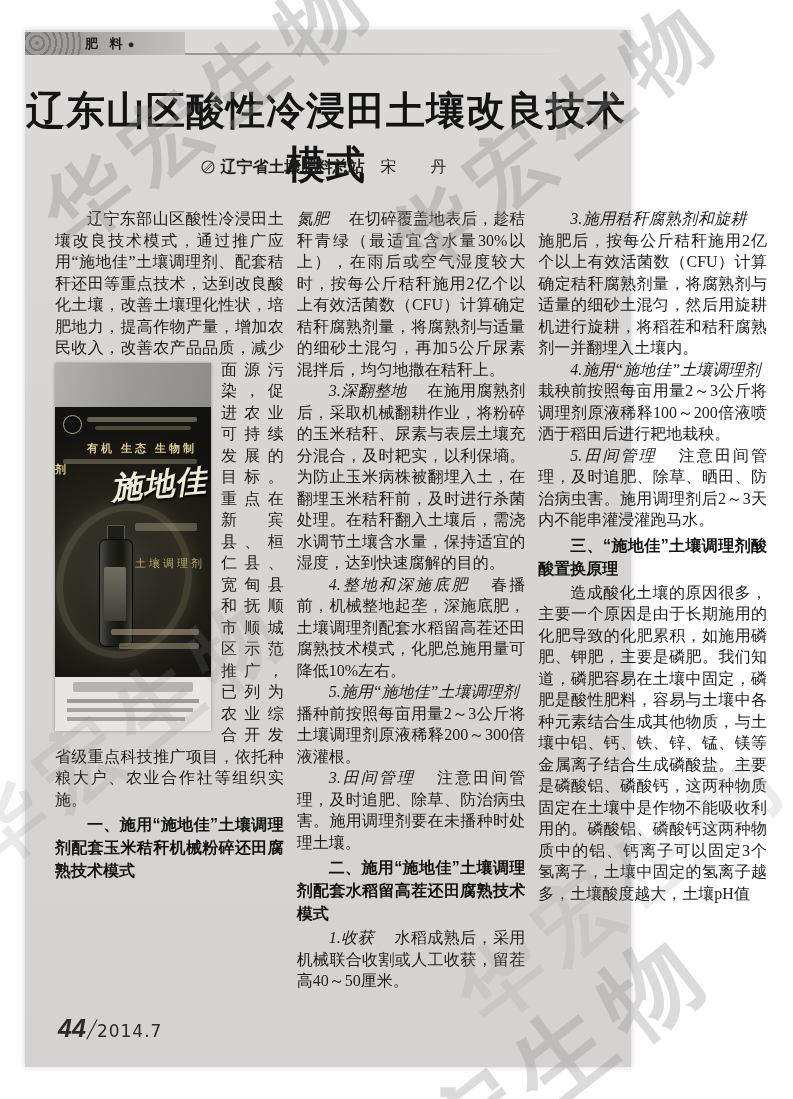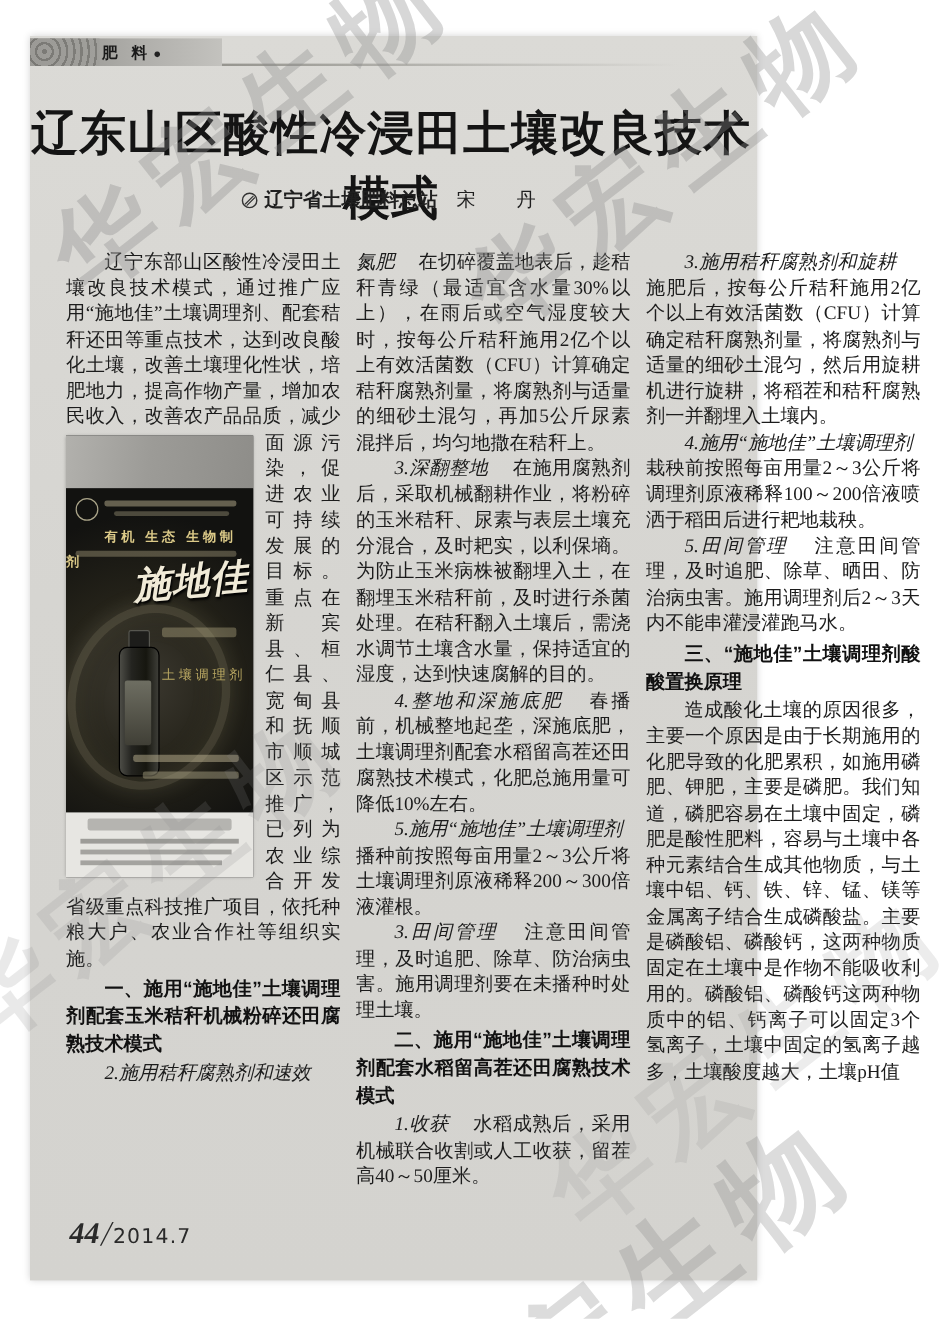--- a/index.html
+++ b/index.html
@@ -67,21 +67,21 @@
       background:linear-gradient(#6e6e62,#403f36);}
   .ad-n1{left:56px;top:222px;width:88px;height:6px;background:rgba(206,196,160,.45);border-radius:2px;}
   .ad-n2{left:64px;top:236px;width:80px;height:6px;background:rgba(206,196,160,.38);border-radius:2px;}
   .ad-bottom{left:0;right:0;top:314px;height:54px;background:#e7e6e2;}
   .ad-bh{left:18px;top:5px;width:120px;height:10px;background:#b5b4b0;border-radius:2px;}
   .ad-b1{left:12px;top:22px;width:132px;height:4px;background:#9d9c98;}
   .ad-b2{left:12px;top:31px;width:126px;height:4px;background:#a4a39f;}
   .ad-b3{left:12px;top:40px;width:118px;height:4px;background:#a4a39f;}
   
   .footer{position:absolute;left:33px;top:984px;color:#2a2a2a;white-space:nowrap;}
-  .pg{font-family:Liberation Serif, serif;font-style:italic;font-weight:700;font-size:25px;}
+  .pg{font-family:Liberation Sans, sans-serif;font-style:italic;font-weight:700;font-size:25px;}
   .slash{font-family:"DejaVu Sans",sans-serif;font-size:24px;font-weight:300;margin:0 1px 0 2px;
          display:inline-block;transform:skewX(-12deg);}
   .issue{font-family:"DejaVu Sans",sans-serif;font-size:17px;letter-spacing:1px;}
   
   .wm{position:absolute;font-family:"Liberation Sans",sans-serif;font-weight:700;font-size:84px;
       letter-spacing:14px;color:#8c8c8c;transform:rotate(-38deg);transform-origin:left center;
       white-space:nowrap;pointer-events:none;z-index:9;}
   .wm1{left:55px;top:168px;opacity:.34;}
   .wm2{left:400px;top:200px;opacity:.34;}
   .wm3{left:-30px;top:795px;opacity:.18;}
@@ -132,21 +132,20 @@
               <span class="ad-n2"></span>
             </span>
             <span class="ad-bottom">
               <span class="ad-bh"></span>
               <span class="ad-b1"></span>
               <span class="ad-b2"></span>
               <span class="ad-b3"></span>
             </span>
           </span><span>面源污染，促进农业可持续发展的目标。重点在新宾县、桓仁县、宽甸县和抚顺市顺城区示范推广，已列为农业综合开发省级重点科技推广项目，依托种粮大户、农业合作社等组织实施。</span></p>
         <p class="hd">一、施用“施地佳”土壤调理剂配套玉米秸秆机械粉碎还田腐熟技术模式</p>
-        <p class="ind"><i class="lbl">2.施用秸秆腐熟剂和速效</i></p>
       </div>
 
       <div class="col">
         <p><i class="lbl">氮肥</i><span>　在切碎覆盖地表后，趁秸秆青绿（最适宜含水量30%以上），在雨后或空气湿度较大时，按每公斤秸秆施用2亿个以上有效活菌数（CFU）计算确定秸秆腐熟剂量，将腐熟剂与适量的细砂土混匀，再加5公斤尿素混拌后，均匀地撒在秸秆上。</span></p>
         <p class="ind"><i class="lbl">3.深翻整地</i><span>　在施用腐熟剂后，采取机械翻耕作业，将粉碎的玉米秸秆、尿素与表层土壤充分混合，及时耙实，以利保墒。为防止玉米病株被翻埋入土，在翻埋玉米秸秆前，及时进行杀菌处理。在秸秆翻入土壤后，需浇水调节土壤含水量，保持适宜的湿度，达到快速腐解的目的。</span></p>
         <p class="ind"><i class="lbl">4.整地和深施底肥</i><span>　春播前，机械整地起垄，深施底肥，土壤调理剂配套水稻留高茬还田腐熟技术模式，化肥总施用量可降低10%左右。</span></p>
         <p class="ind"><i class="lbl">5.施用“施地佳”土壤调理剂</i><span>　播种前按照每亩用量2～3公斤将土壤调理剂原液稀释200～300倍液灌根。</span></p>
         <p class="ind"><i class="lbl">3.田间管理</i><span>　注意田间管理，及时追肥、除草、防治病虫害。施用调理剂要在未播种时处理土壤。</span></p>
         <p class="hd">二、施用“施地佳”土壤调理剂配套水稻留高茬还田腐熟技术模式</p>
         <p class="ind"><i class="lbl">1.收获</i><span>　水稻成熟后，采用机械联合收割或人工收获，留茬高40～50厘米。</span></p>

